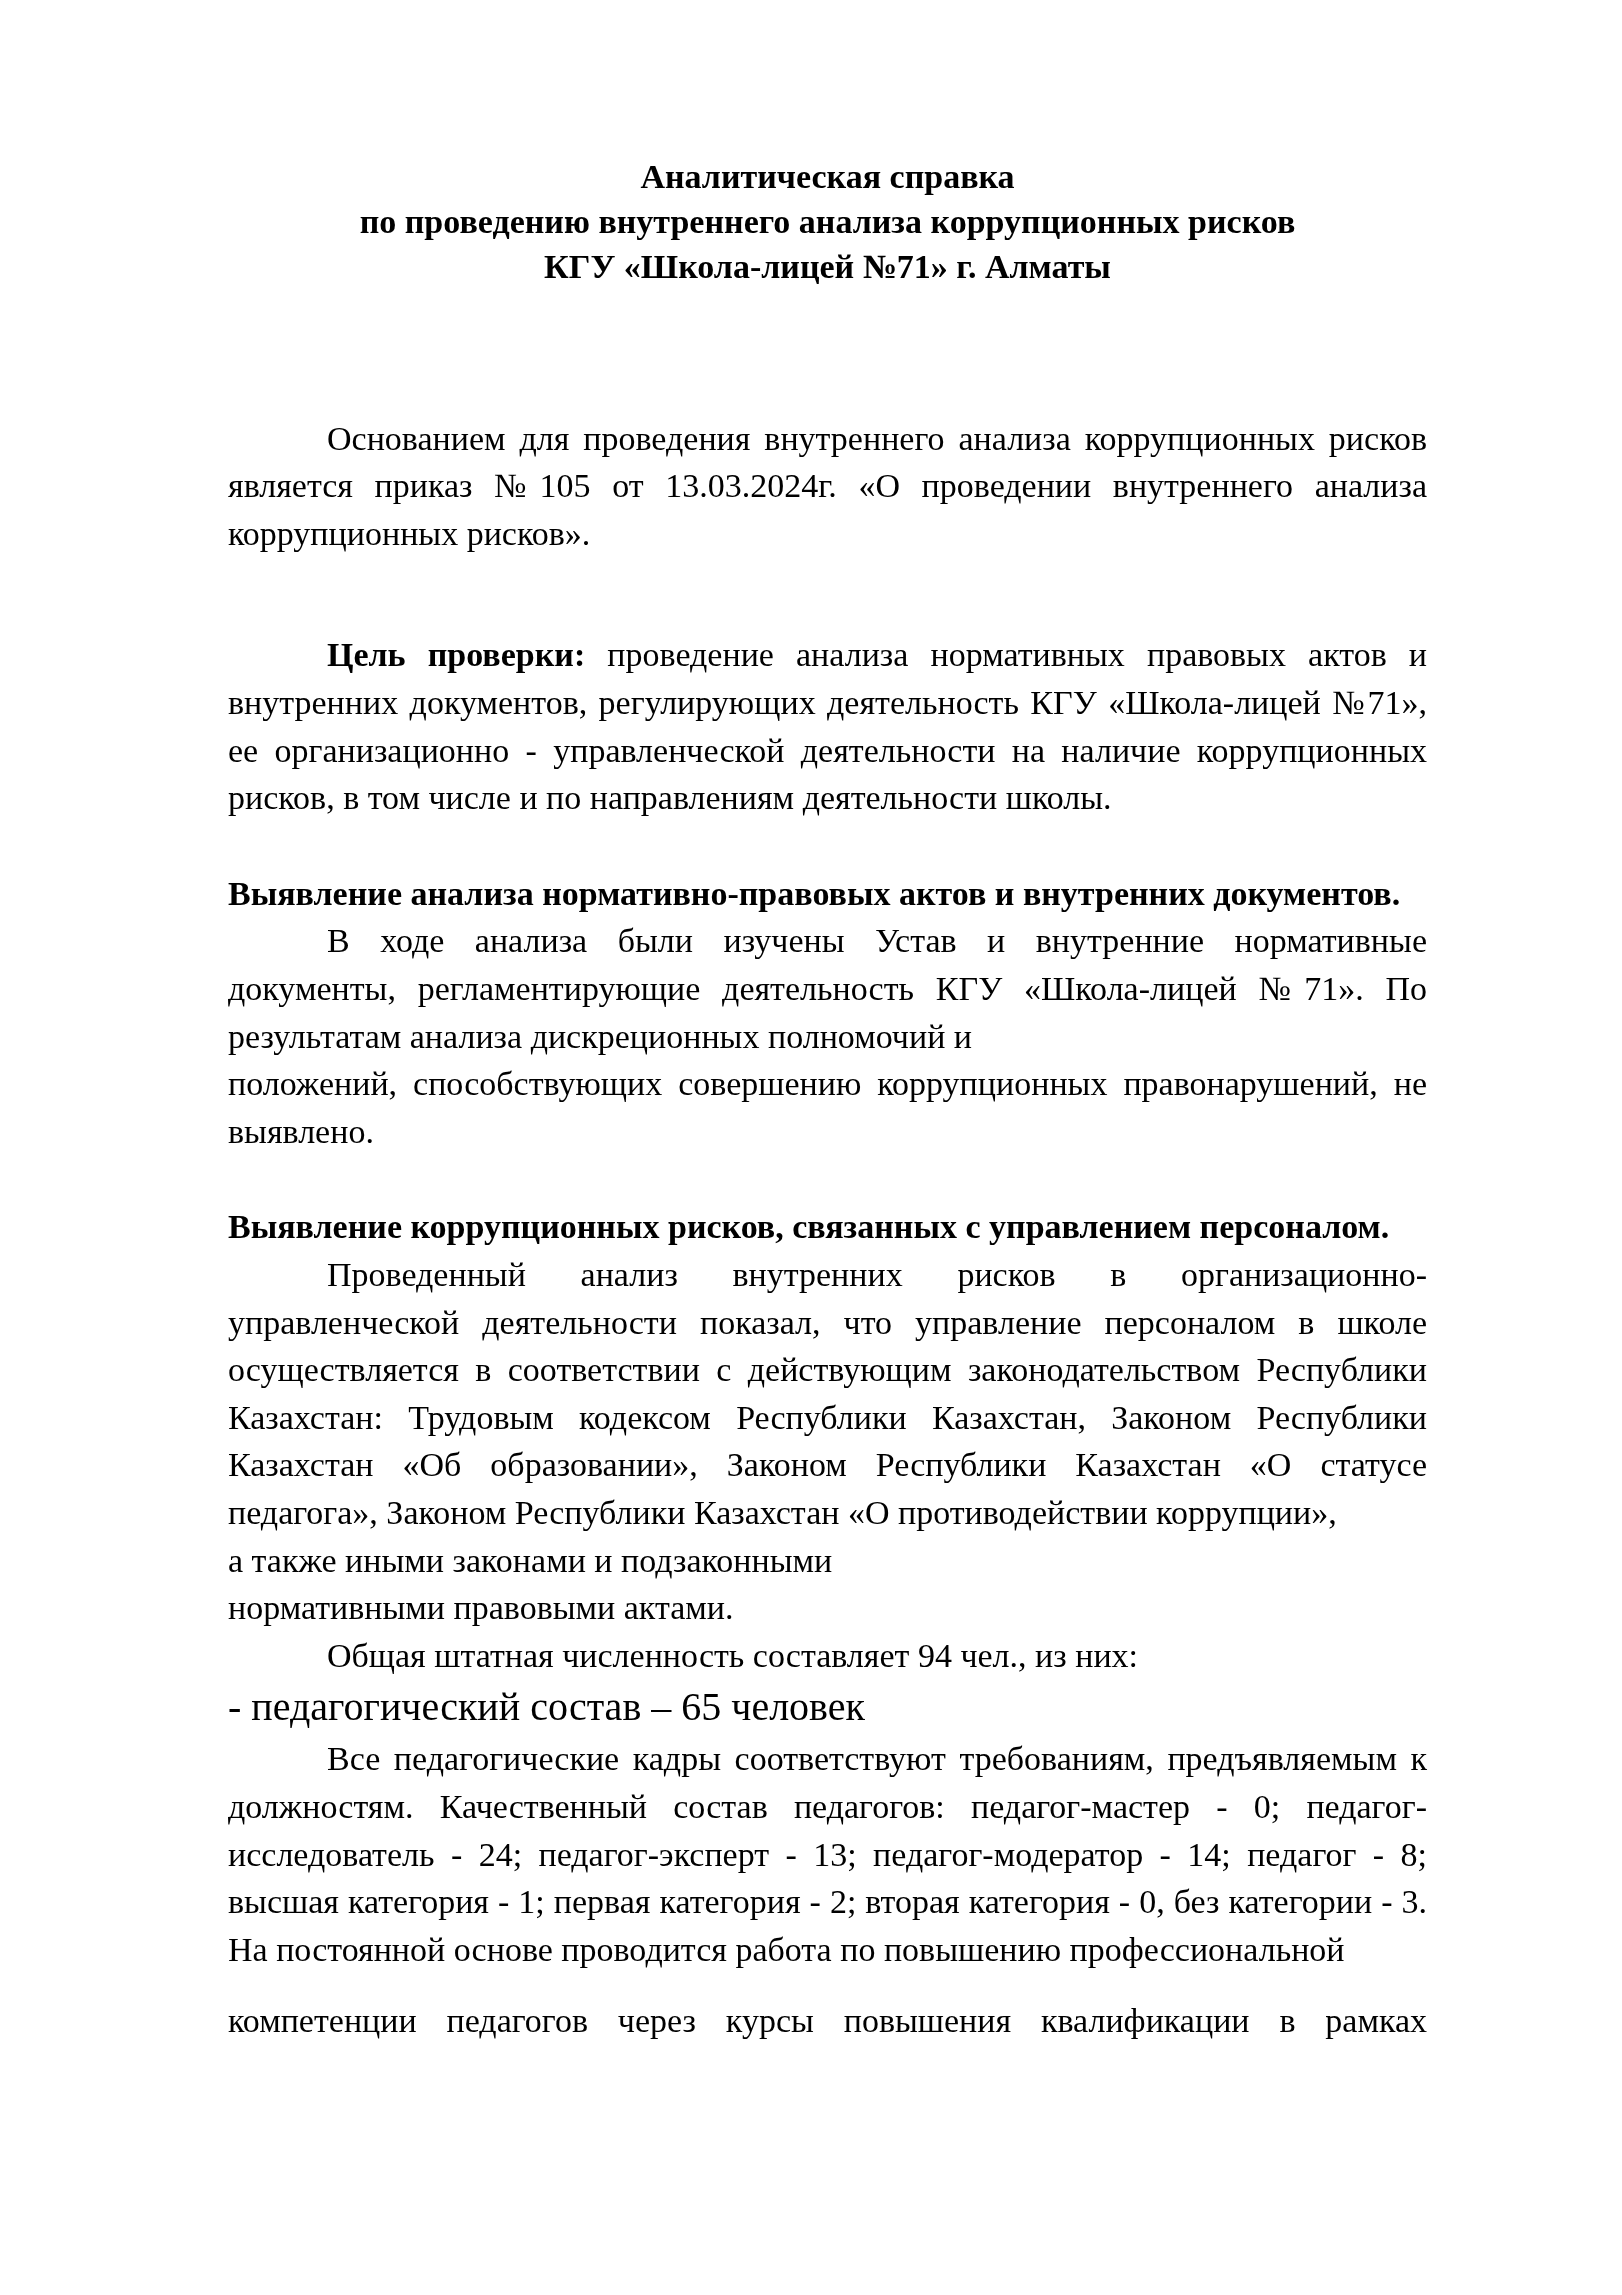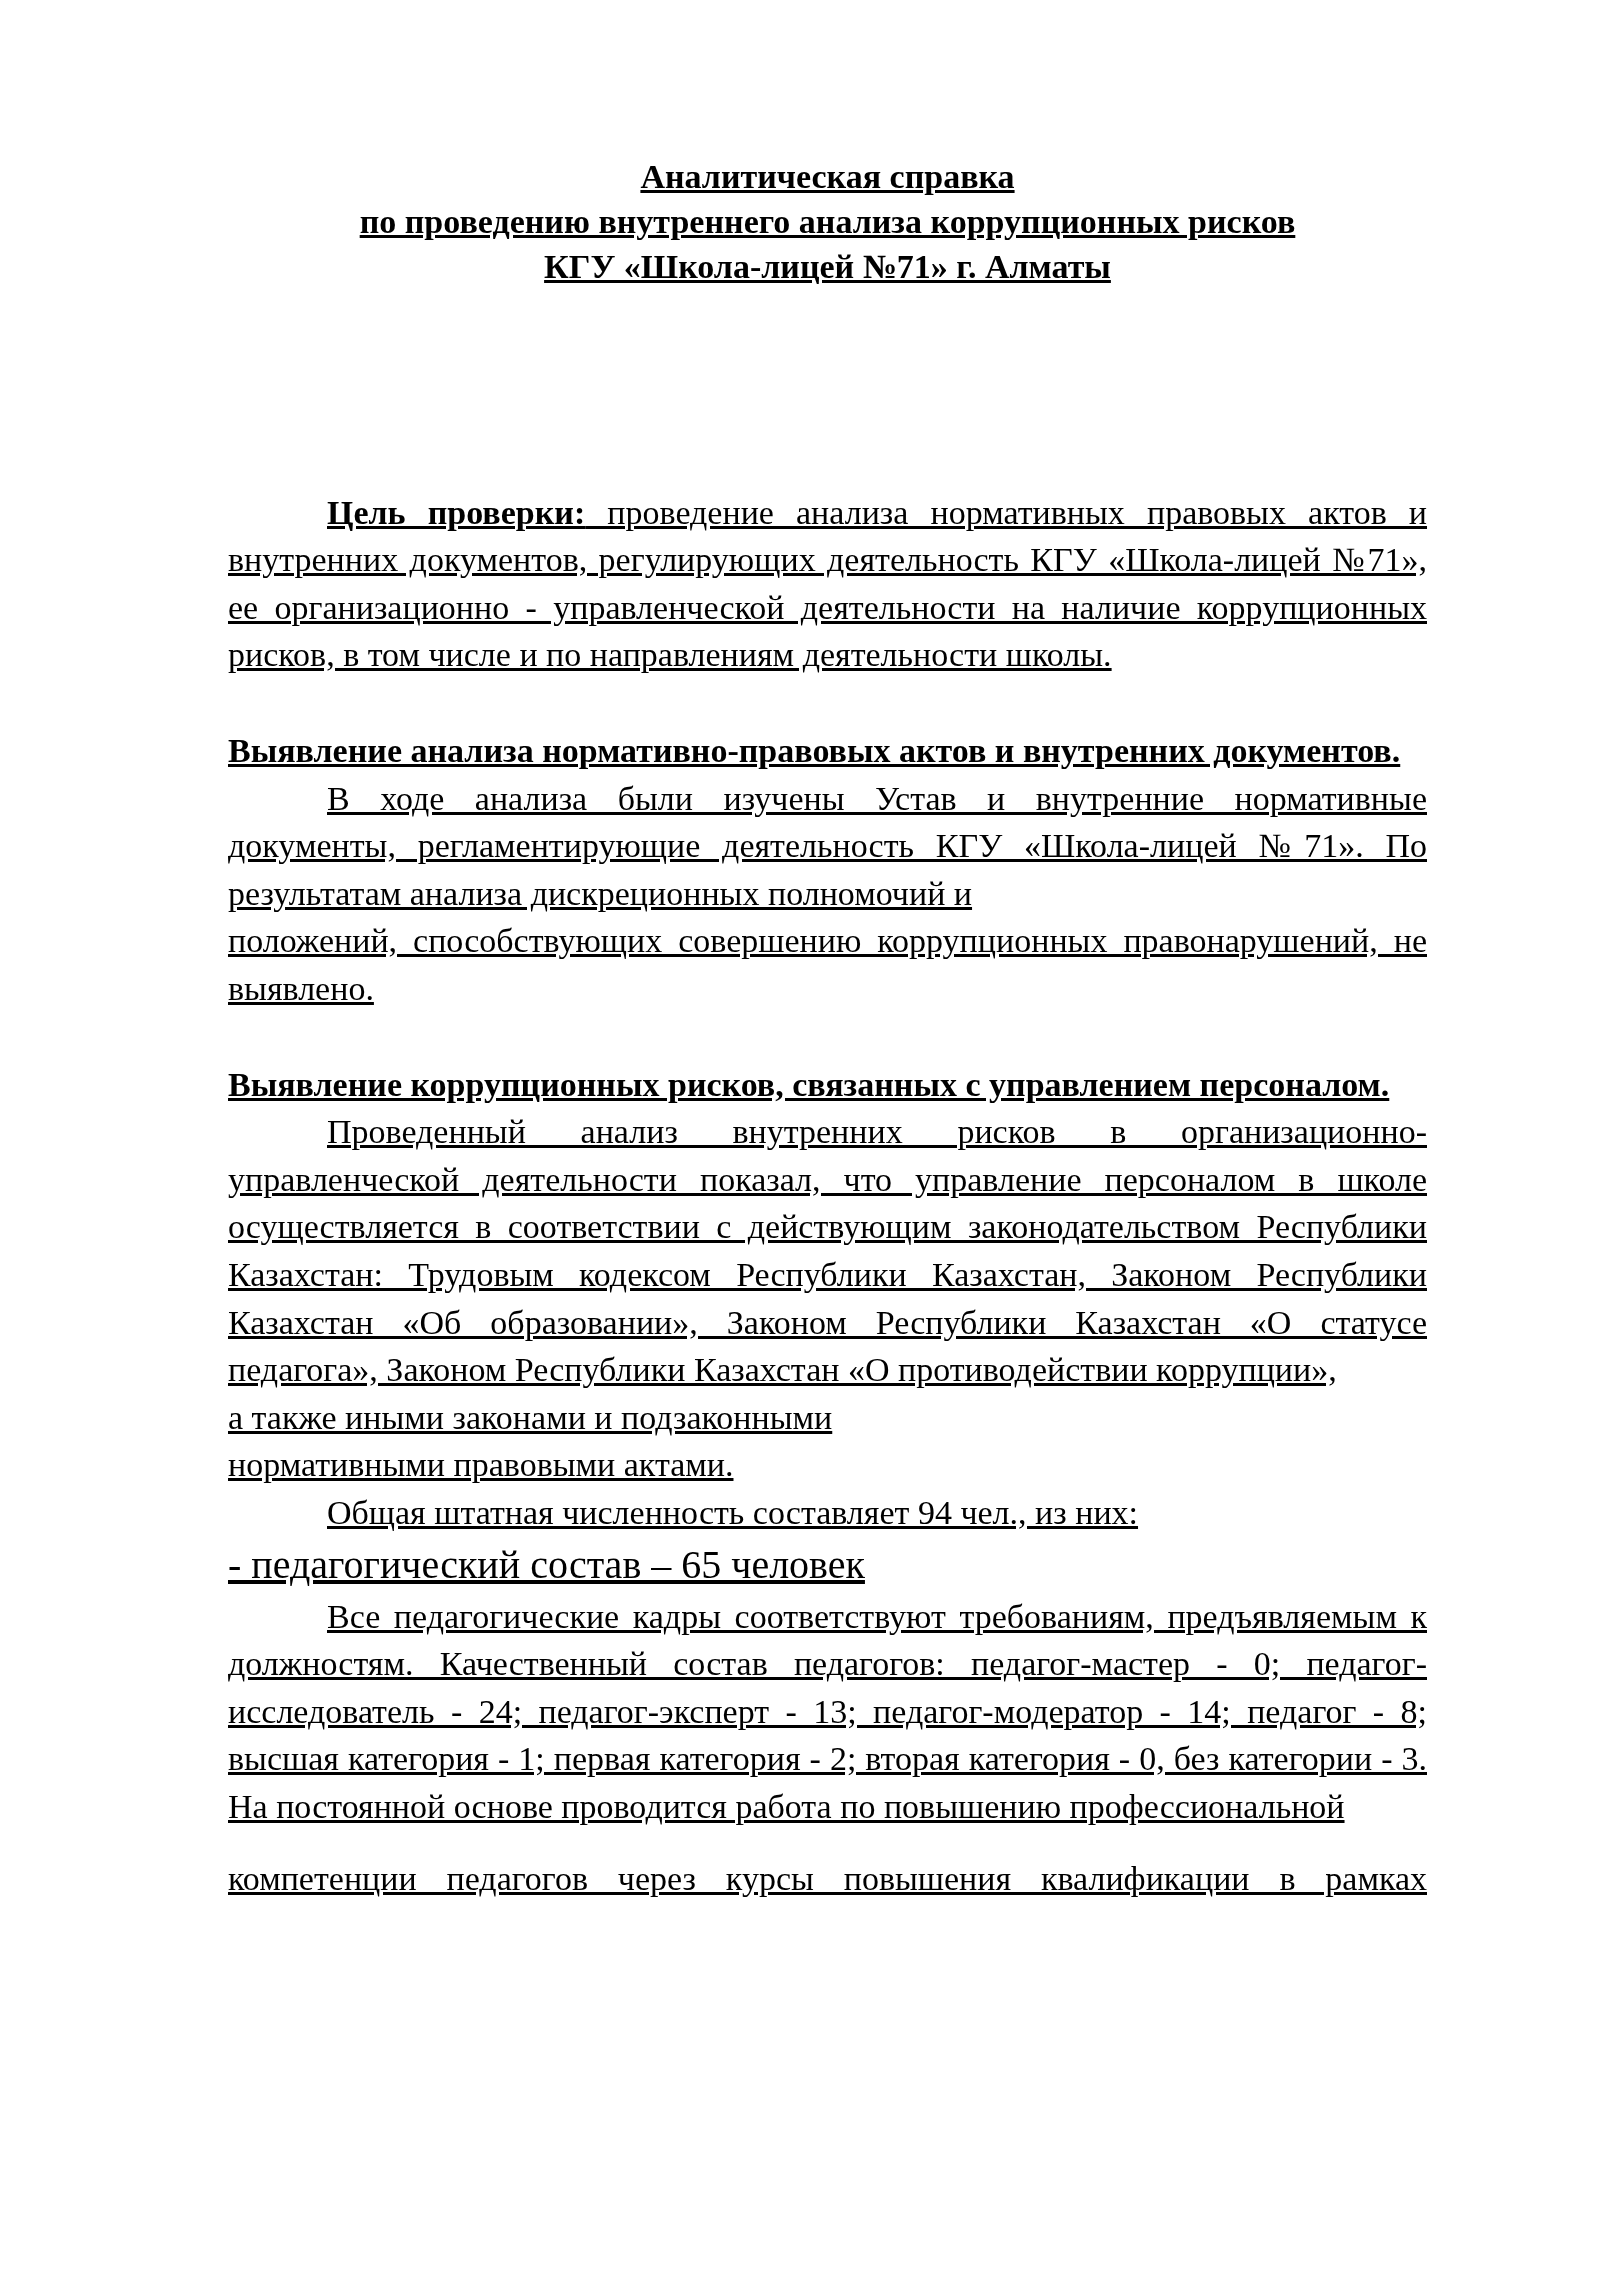--- a/index.html
+++ b/index.html
@@ -16,21 +16,20 @@
     -webkit-font-smoothing: antialiased;
   }
   .page {
     position: relative;
     width: 1623px;
     height: 2295px;
     background: #ffffff;
     box-sizing: border-box;
     padding: 154px 196px 59px 228px;
     overflow: hidden;
-    text-decoration: underline;
   }
   .doc {
     font-size: 34px;
     line-height: 1.40;
   }
 
   
   .title-block {
     text-align: center;
     font-weight: bold;
@@ -83,20 +82,21 @@
   <div class="doc">
 
     <div class="title-block">
       <span class="title-line">Аналитическая справка</span>
       <span class="title-line">по проведению внутреннего анализа коррупционных рисков</span>
       <span class="title-line">КГУ «Школа-лицей №71» г. Алматы</span>
     </div>
 
     <div class="gap-lg"></div>
 
+    <p class="para">Основанием для проведения внутреннего анализа коррупционных рисков является приказ №105 от 13.03.2024г. «О проведении внутреннего анализа коррупционных рисков».</p>
 
     <div class="gap-md"></div>
 
 
     <div class="gap-sm"></div>
 
     <p class="para">
       <span class="lead">Цель проверки:</span><span> проведение анализа нормативных правовых актов и внутренних документов, регулирующих деятельность КГУ «Школа-лицей №71», ее организационно - управленческой деятельности на наличие коррупционных рисков, в том числе и по направлениям деятельности школы.</span>
     </p>
 

